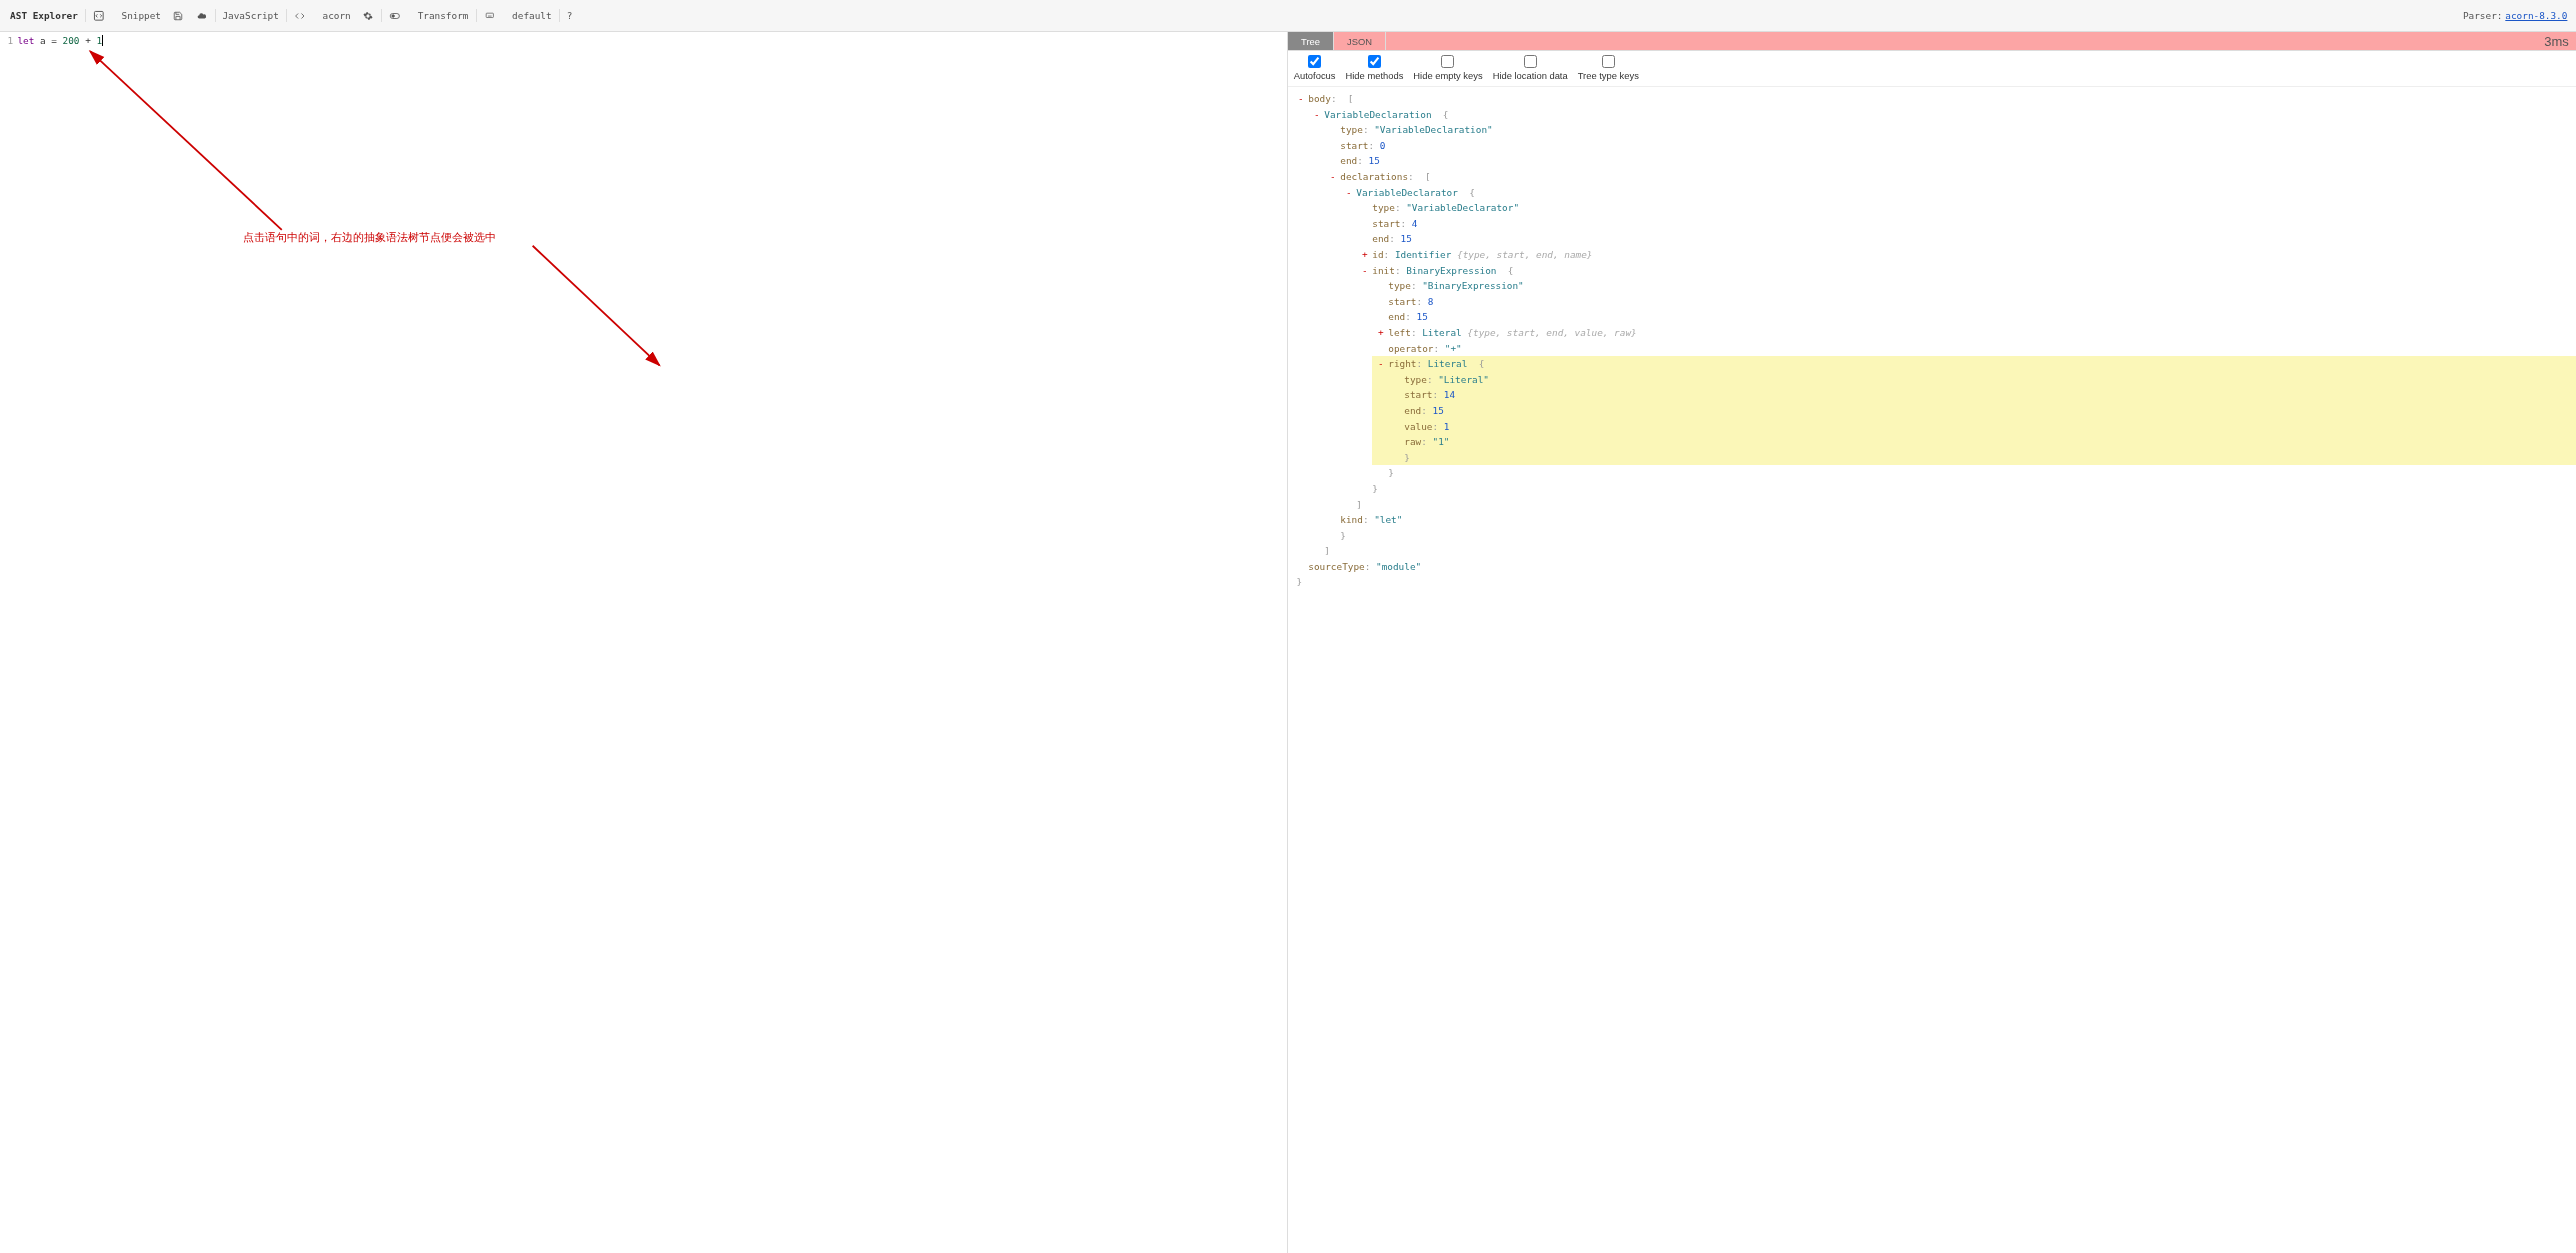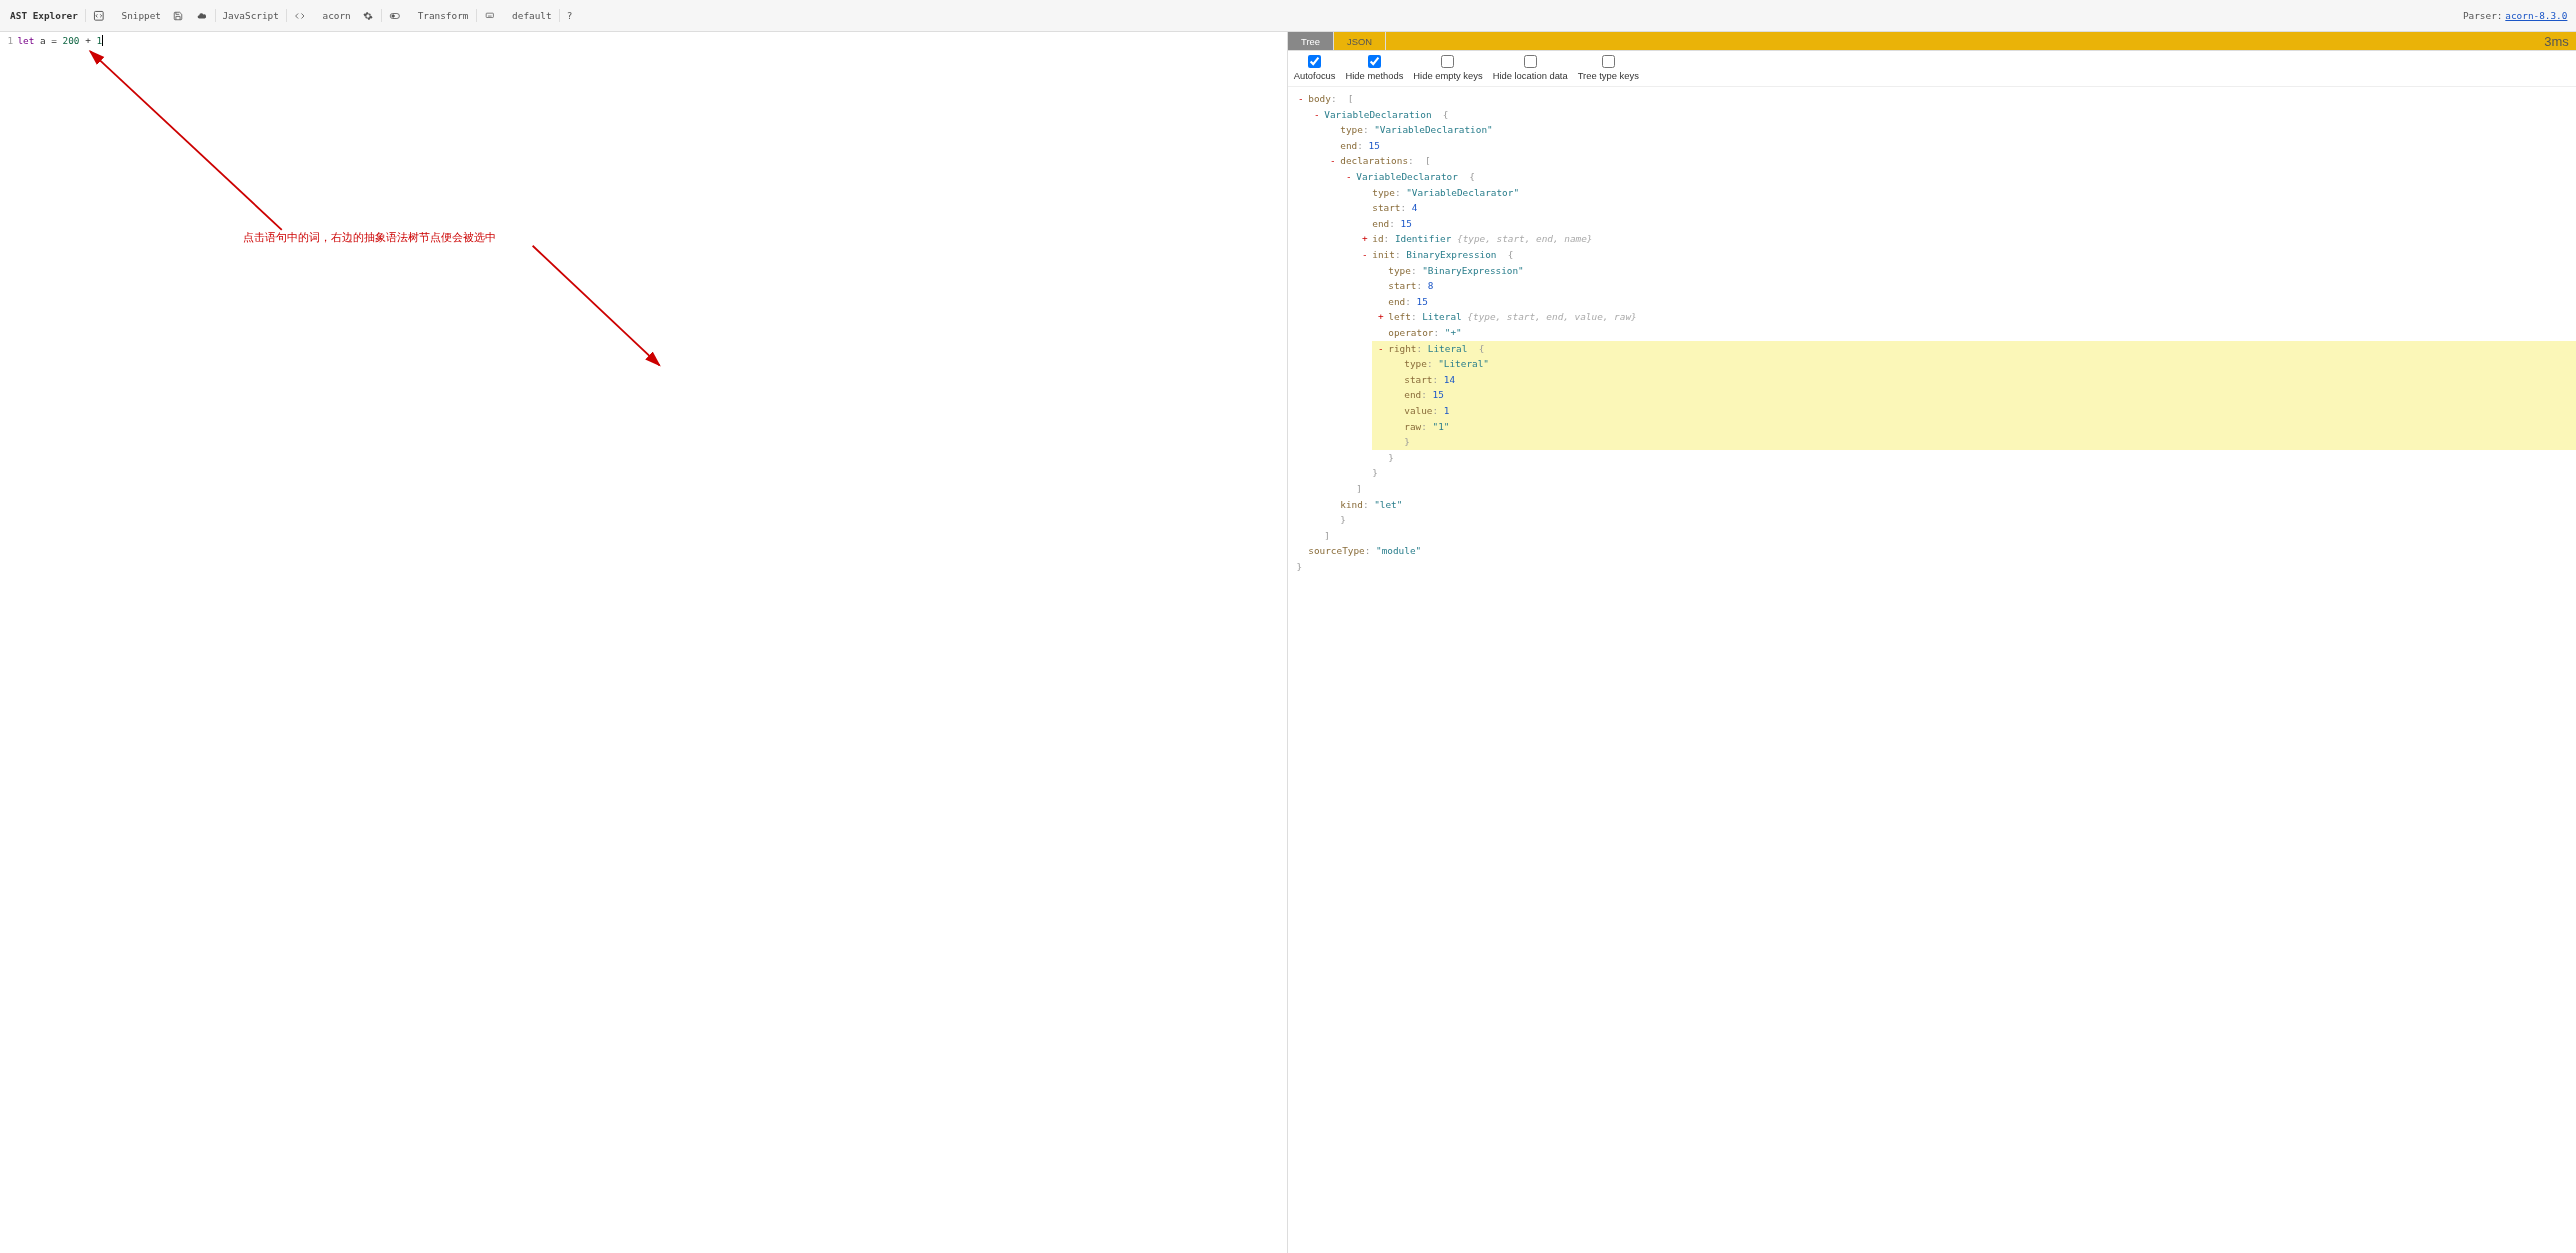--- a/index.html
+++ b/index.html
@@ -18,21 +18,21 @@
 .code-area { display: flex; font-family: Menlo, Consolas, monospace; font-size: 9.4px; padding-top: 2.9px; }
 .gutter { width: 17.4px; text-align: right; color: #999; padding-right: 4.3px; user-select: none; }
 .code-line { white-space: pre; }
 .tok-key { color: #708; }
 .tok-var { color: #333; }
 .tok-num { color: #164; }
 .tok-op { color: #333; }
 .cursor { display: inline-block; width: 0.7px; height: 11px; background: #000; vertical-align: text-bottom; }
 .annot-text { position: absolute; color: #c00; font-size: 11px; font-family: "PingFang SC","Hiragino Sans GB","Microsoft YaHei",sans-serif; }
 .arrow-svg { position: absolute; pointer-events: none; }
-.tabs-row { display: flex; align-items: center; background: #eab308; border-bottom: 0.7px solid #ddd; height: 19px; }
+.tabs-row { display: flex; align-items: center; background: #fca5a5; border-bottom: 0.7px solid #ddd; height: 19px; }
 .tab { padding: 0 13px; height: 100%; display: flex; align-items: center; font-size: 9.4px; color: #555; cursor: pointer; border-right: 0.7px solid #ddd; }
 .tab.active { background: #888; color: #fff; }
 .tabs-row .spacer { flex: 1; }
 .timing { padding: 0 7.2px; color: #555; font-size: 13px; }
 .options-row { display: flex; align-items: center; gap: 10px; padding: 4.3px 5.8px; background: #fff; border-bottom: 0.7px solid #eee; font-size: 9.4px; }
 .options-row label { display: flex; align-items: center; gap: 2.2px; cursor: pointer; flex-direction: column; }
 .tree-view { flex: 1; overflow: auto; background: #fff; font-family: Menlo, Consolas, monospace; font-size: 9.4px; line-height: 15.6px; padding: 4.3px 0 4.3px 4.3px; }
 .node { padding-left: 16px; position: relative; }
 .toggle { position: absolute; left: 4.3px; top: 0; width: 8.7px; color: #c00; cursor: pointer; user-select: none; text-align: center; }
 .toggle.plus { color: #c00; }
@@ -191,20 +191,21 @@
     <div class="tree-view">
       <div class="node">
         <span class="toggle">-</span>
         <span class="kname">body</span><span class="kpunct">: </span>&nbsp;<span class="kpunct">[</span>
 
         <div class="node">
           <span class="toggle">-</span>
           <span class="ktype">VariableDeclaration</span>&nbsp;&nbsp;<span class="kpunct">{</span>
 
           <div class="node"><span class="kname">type</span><span class="kpunct">: </span><span class="kstr">"VariableDeclaration"</span></div>
+          <div class="node"><span class="kname">start</span><span class="kpunct">: </span><span class="knum">0</span></div>
           <div class="node"><span class="kname">end</span><span class="kpunct">: </span><span class="knum">15</span></div>
 
           <div class="node">
             <span class="toggle">-</span>
             <span class="kname">declarations</span><span class="kpunct">: </span>&nbsp;<span class="kpunct">[</span>
 
             <div class="node">
               <span class="toggle">-</span>
               <span class="ktype">VariableDeclarator</span>&nbsp;&nbsp;<span class="kpunct">{</span>
 

